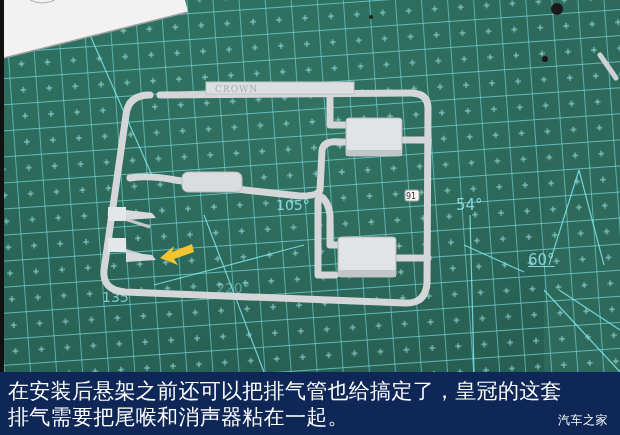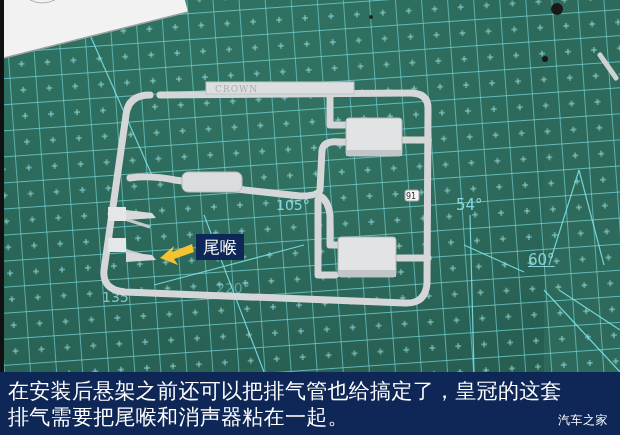--- a/index.html
+++ b/index.html
@@ -103,19 +103,18 @@
     <g>
       <polygon points="160,258 174,246 172,252 192,244 194,252 174,259 178,265" fill="#f4c430"></polygon>
     </g>
 
     <ellipse cx="557" cy="9" rx="6" ry="6" fill="#1a1a1a"></ellipse>
     <circle cx="545" cy="59" r="3" fill="#1a1a1a"></circle>
     <circle cx="371" cy="17" r="2" fill="#222"></circle>
     <line x1="600" y1="55" x2="616" y2="78" stroke="#cfd2d3" stroke-width="5" stroke-linecap="round"></line>
   </svg>
 
-  <div class="label-box">尾喉</div>
 
   <div class="caption-bar"></div>
   <div class="caption-line l1">在安装后悬架之前还可以把排气管也给搞定了，皇冠的这套</div>
   <div class="caption-line l2">排气需要把尾喉和消声器粘在一起。</div>
   <div class="watermark">汽车之家</div>
 </div>
 
 </body></html>

